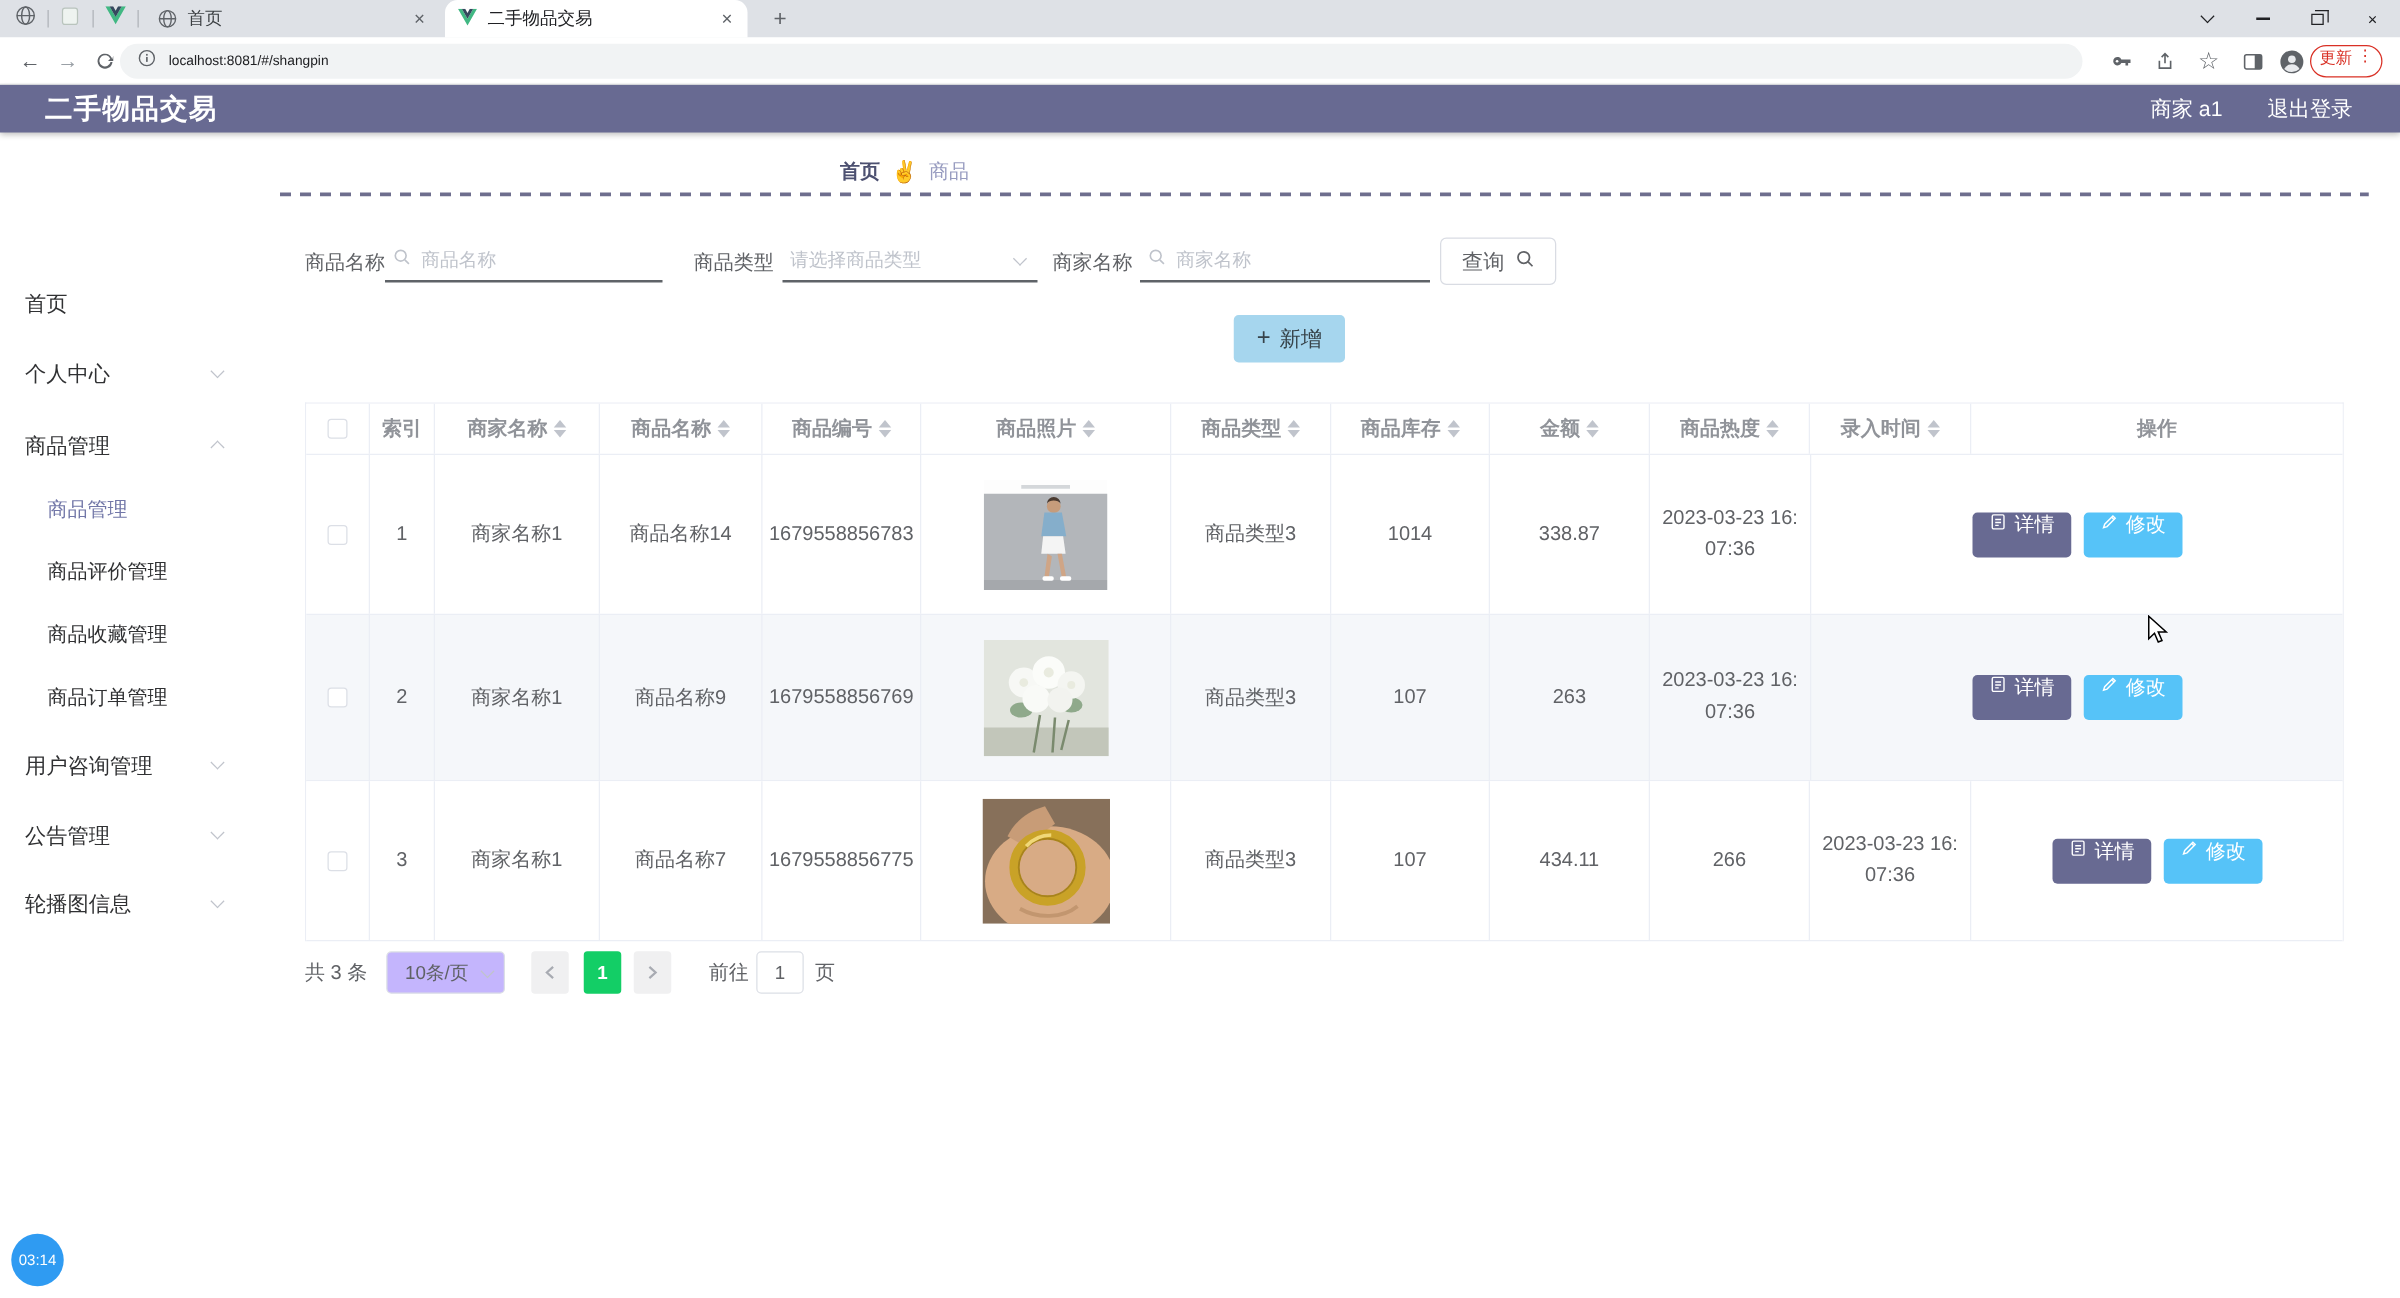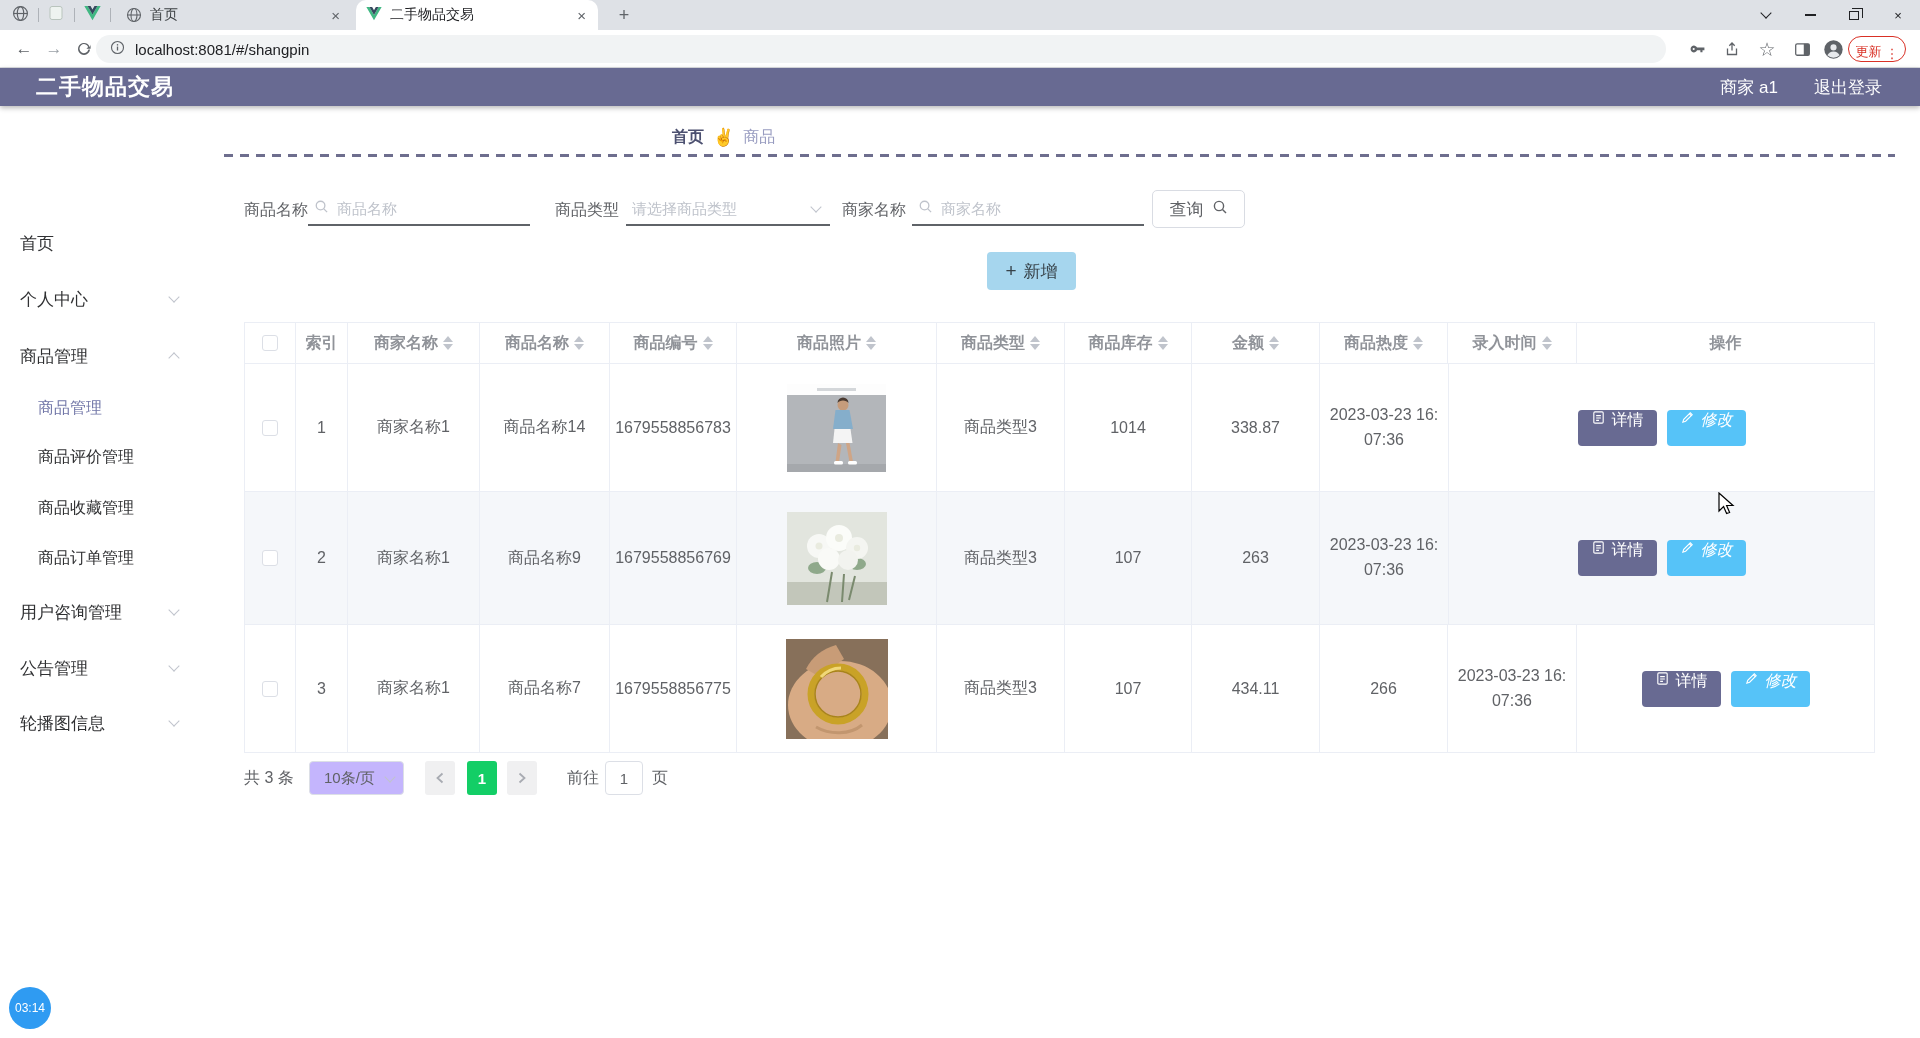--- a/index.html
+++ b/index.html
@@ -19,23 +19,23 @@
   .winbtns { position:absolute; right:0; top:0; height:30px; display:flex; }
   .winbtn { width:44px; height:30px; display:flex; align-items:center; justify-content:center; color:#202124; font-size:13px; }
   .chev-dn { width:8px; height:8px; border-right:1.6px solid #202124; border-bottom:1.6px solid #202124; transform:rotate(45deg); margin-top:-4px; }
   .minbar { width:11px; height:1.6px; background:#202124; }
   .restbox { width:10px; height:9px; border:1.3px solid #202124; position:relative; }
   .restbox:before { content:""; position:absolute; left:2px; top:-4px; width:10px; height:9px; border:1.3px solid #202124; border-left:none; border-bottom:none; }
 
   .addressbar { position:absolute; left:0; top:30px; width:1920px; height:38px; background:#fff; border-bottom:1px solid #dadce0; }
   .navic { position:absolute; top:7px; width:24px; height:24px; display:flex; align-items:center; justify-content:center; font-size:17px; color:#5f6368; }
   .omnibox { position:absolute; left:96px; top:5px; width:1570px; height:28px; background:#f1f3f4; border-radius:14px; display:flex; align-items:center; padding:0 14px; gap:10px; }
-  .urltext { font-size:15px; color:#202124; white-space:nowrap; }
+  .urltext { font-size:11px; color:#202124; white-space:nowrap; }
   .abaricon { position:absolute; top:8px; width:22px; height:22px; display:flex; align-items:center; justify-content:center; color:#5f6368; font-size:16px; }
-  .updatepill { position:absolute; left:1848px; top:6px; width:58px; height:26px; border:1px solid #d93025; border-radius:13px; color:#d93025; display:flex; align-items:flex-end; justify-content:center; gap:4px; font-size:13px; background:#fff; }
+  .updatepill { position:absolute; left:1848px; top:6px; width:58px; height:26px; border:1px solid #d93025; border-radius:13px; color:#d93025; display:flex; align-items:flex-start; justify-content:center; gap:4px; font-size:13px; background:#fff; }
 
   
   .appheader { position:absolute; left:0; top:68px; width:1920px; height:38px; background:#686a92; box-shadow:0 2px 5px rgba(0,0,0,.28); z-index:5; display:flex; align-items:center; }
   .apptitle { margin-left:36px; color:#fff; font-size:22px; font-weight:bold; letter-spacing:1px; }
   .hdr-right { position:absolute; right:38px; display:flex; gap:36px; color:#fff; font-size:17px; }
 
   
   .sidebar { position:absolute; left:0; top:106px; width:220px; height:932px; background:#fff; }
   .side-item { position:absolute; left:0; width:220px; height:28px; display:flex; align-items:center; font-size:17px; color:#303133; cursor:default; }
   .side-item .lbl { margin-left:20px; }
@@ -76,21 +76,21 @@
   .c6{width:128px}.c7{width:127px}.c8{width:128px}.c9{width:128px}.c10{width:129px}
   .carets { display:inline-flex; flex-direction:column; gap:2px; margin-left:5px; }
   .car-up { width:0;height:0;border-left:5px solid transparent;border-right:5px solid transparent;border-bottom:6px solid #c0c4cc; }
   .car-dn { width:0;height:0;border-left:5px solid transparent;border-right:5px solid transparent;border-top:6px solid #c0c4cc; }
   .cbx { width:16px; height:16px; border:1px solid #dcdfe6; border-radius:3px; background:#fff; display:inline-block; }
   .photo { display:block; }
   .timecell { line-height:1.55; }
   .actions { display:flex; gap:10px; justify-content:center; }
   .abtn { height:36px; border:none; border-radius:4px; color:#fff; font-size:16px; display:flex; align-items:flex-start; justify-content:center; gap:6px; padding:0 13px; }
   .abtn.detail { background:#686a92; }
-  .abtn.edit { background:#56c3f8;font-style:italic; }
+  .abtn.edit { background:#56c3f8; }
 
   
   .pager { position:absolute; left:244px; top:761px; height:34px; width:1400px; font-size:16px; color:#606266; }
   .pg-total { position:absolute; left:0; top:7px; }
   .pg-size { position:absolute; left:65px; top:0; width:95px; height:34px; border:1px solid #dcdfe6; border-radius:4px; display:flex; align-items:center; padding-left:14px; font-size:15px; color:#606266; background:#c4b5fd; }
   .pg-size .f-chev { right:9px; }
   .pg-btn { position:absolute; top:0; width:30px; height:34px; border:none; border-radius:3px; background:#f0f0f1; color:#a8abb2; font-size:15px; display:flex; align-items:center; justify-content:center; }
   .pg-cur { position:absolute; top:0; width:30px; height:34px; border-radius:3px; background:#13ce66; color:#fff; font-weight:bold; font-size:15px; display:flex; align-items:center; justify-content:center; }
   .pg-goto-label { position:absolute; left:323px; top:7px; }
   .pg-goto { position:absolute; left:361px; top:0; width:38px; height:34px; border:1px solid #dcdfe6; border-radius:4px; text-align:center; font-size:15px; color:#606266; outline:none; font-family:"Liberation Sans",sans-serif; }

